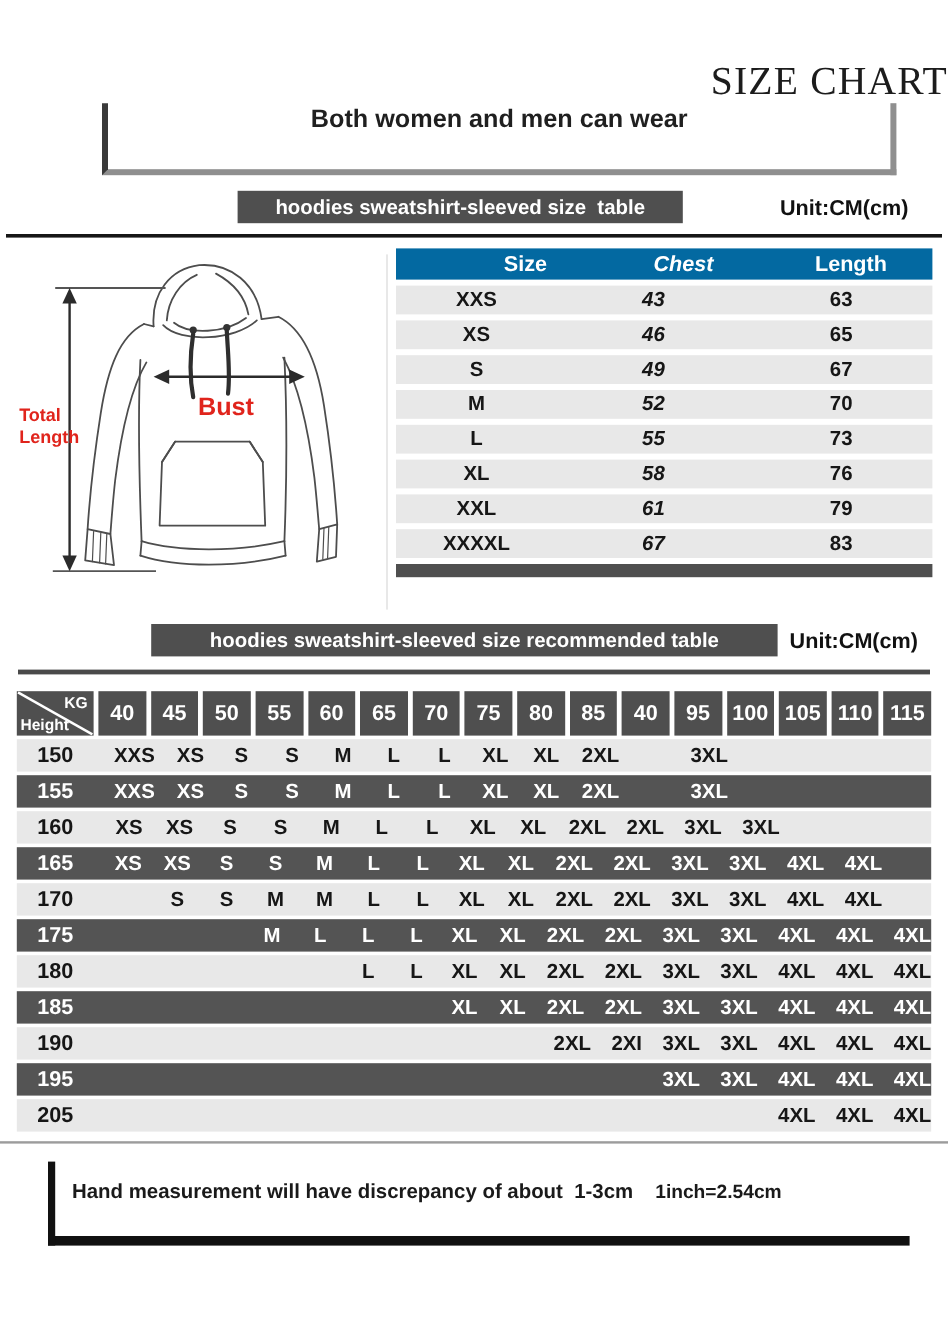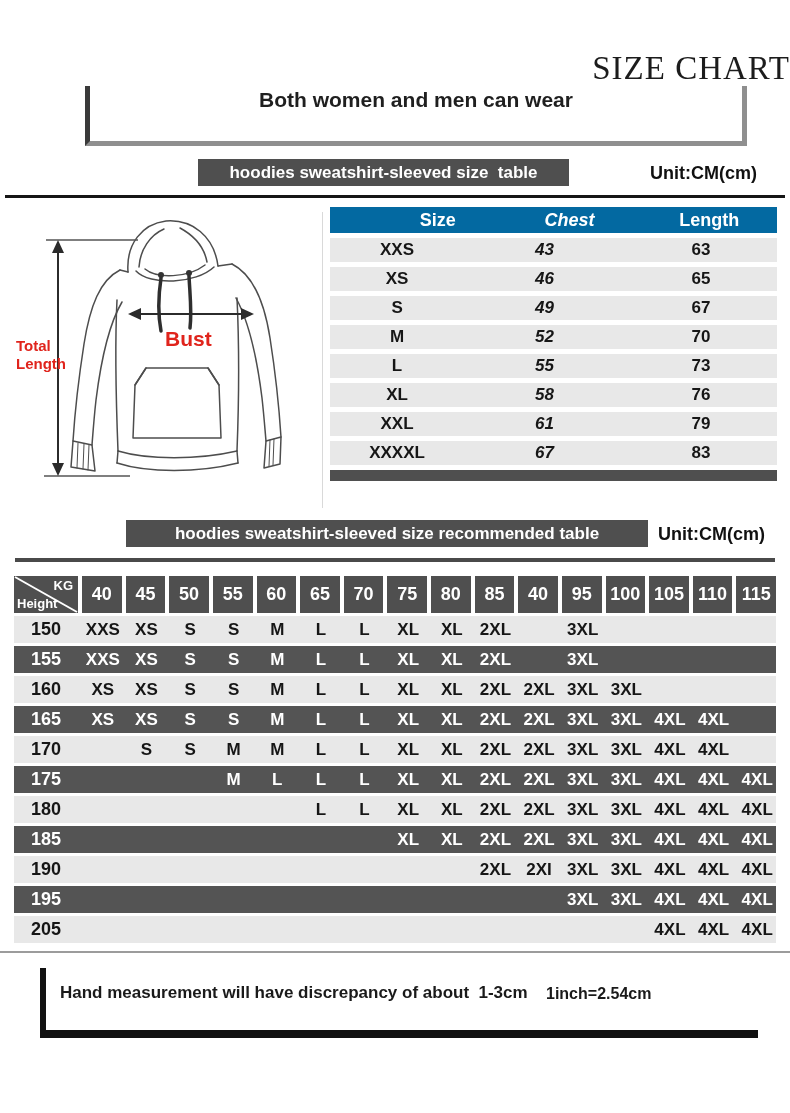--- a/index.html
+++ b/index.html
@@ -54,21 +54,21 @@
   .st-footer{height:11px;background:#4f4f4f;margin-top:5px;}
 
   
   .mx{position:absolute;left:14px;top:576px;width:762px;}
   #mx-header{display:grid;grid-template-columns:64px repeat(16,1fr);column-gap:4px;height:37px;}
   .mx-hcell{background:#4f4f4f;color:#fff;display:flex;align-items:center;justify-content:center;font-size:18px;}
   .mx-corner{background:#4f4f4f;position:relative;}
   .mx-corner svg{position:absolute;left:0;top:0;width:100%;height:100%;}
   .mx-corner .kg{position:absolute;top:2px;right:5px;color:#fff;font-size:13px;}
   .mx-corner .hgt{position:absolute;bottom:2px;left:3px;color:#fff;font-size:13px;}
-  .mx-row{display:grid;grid-template-columns:64px repeat(16,1fr);column-gap:6px;height:27px;margin-top:3px;}
+  .mx-row{display:grid;grid-template-columns:64px repeat(16,1fr);column-gap:17px;height:27px;margin-top:3px;}
   .mx-row.light{background:#e8e8e8;color:#161616;}
   .mx-row.dark{background:#545454;color:#fff;}
   .mx-label,.mx-c{display:flex;align-items:center;justify-content:center;font-size:17px;}
   .mx-label{font-size:18px;}
 
   
   .fbox{
     position:absolute;left:40px;top:968px;width:718px;height:70px;box-sizing:border-box;
     border-left:6px solid #111;border-bottom:8px solid #111;
   }

